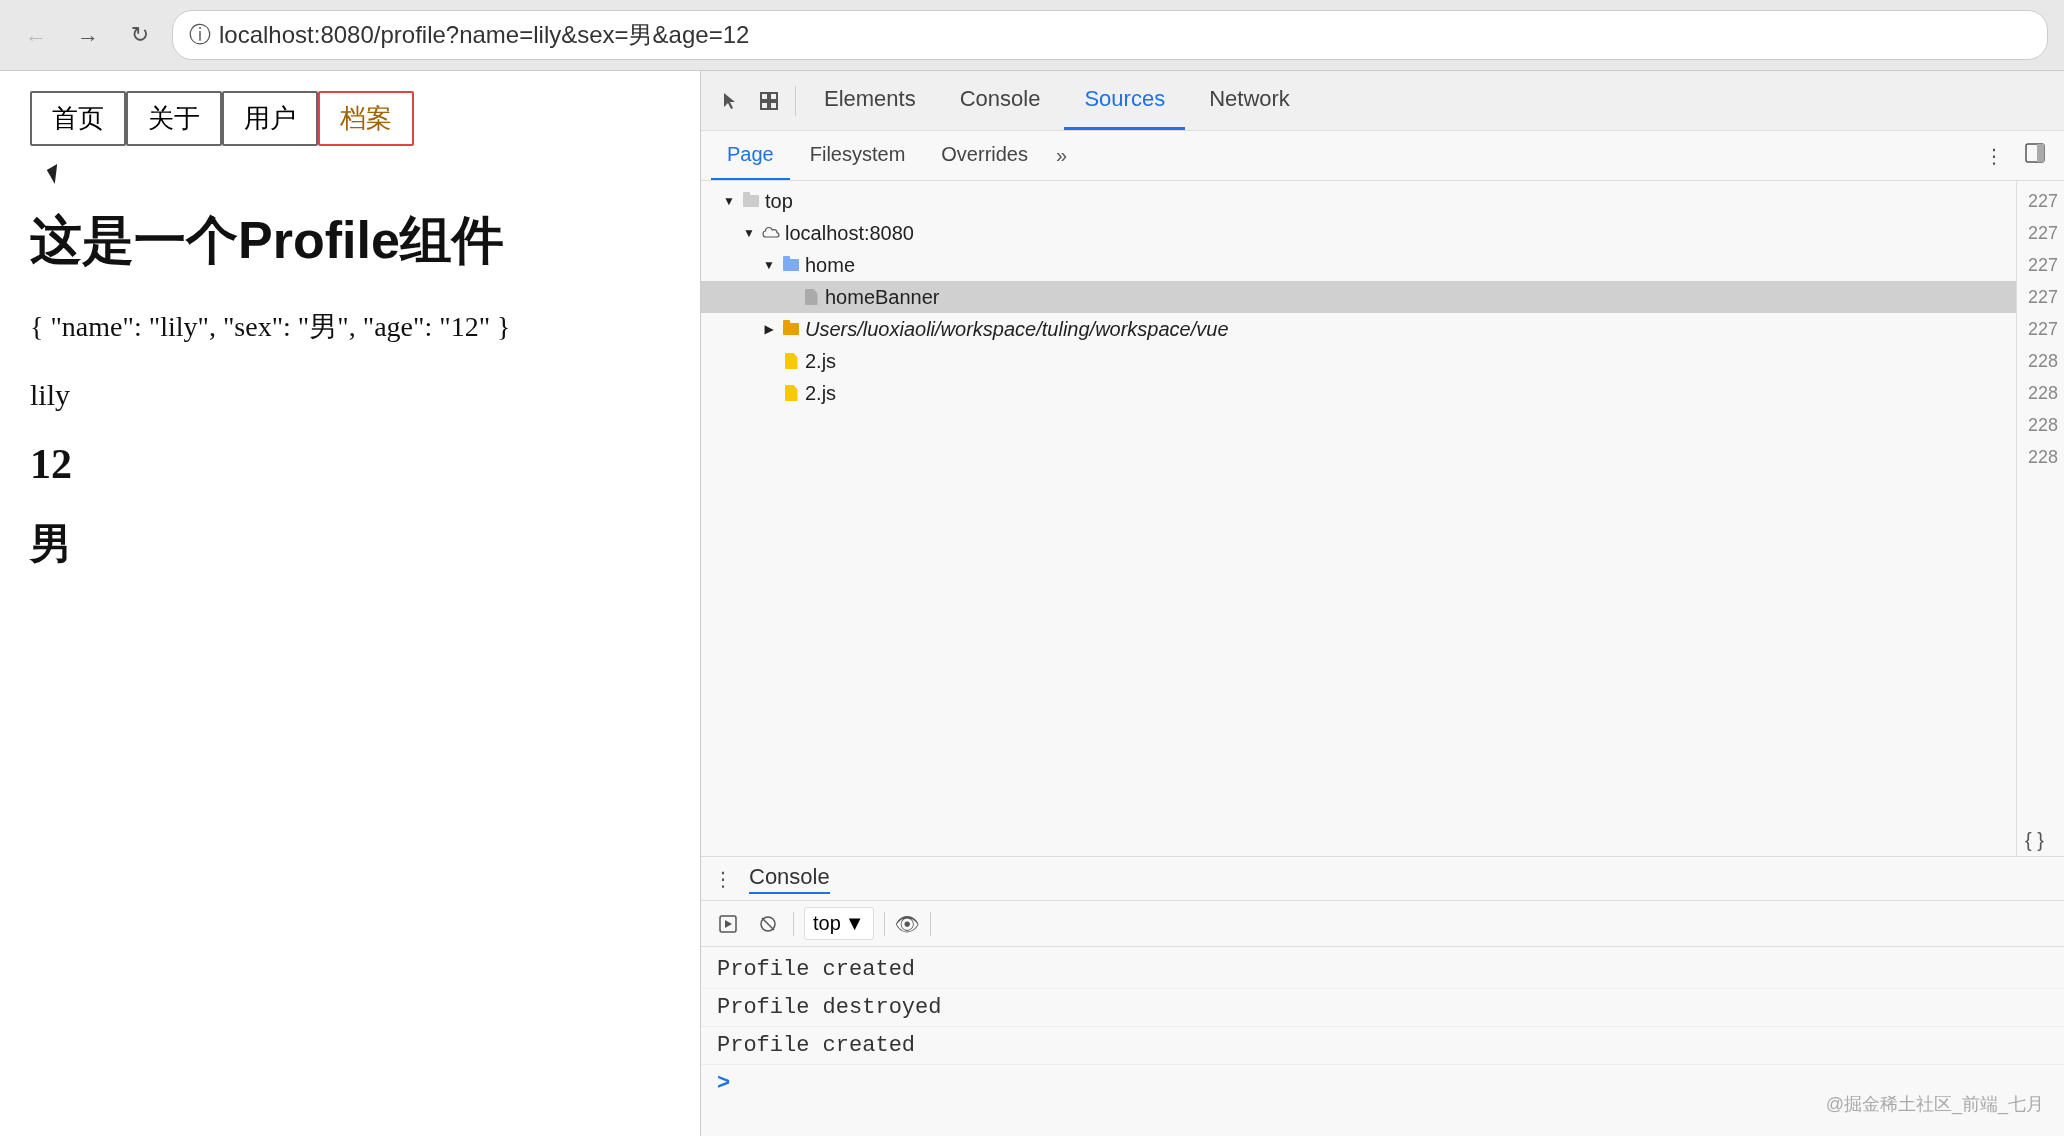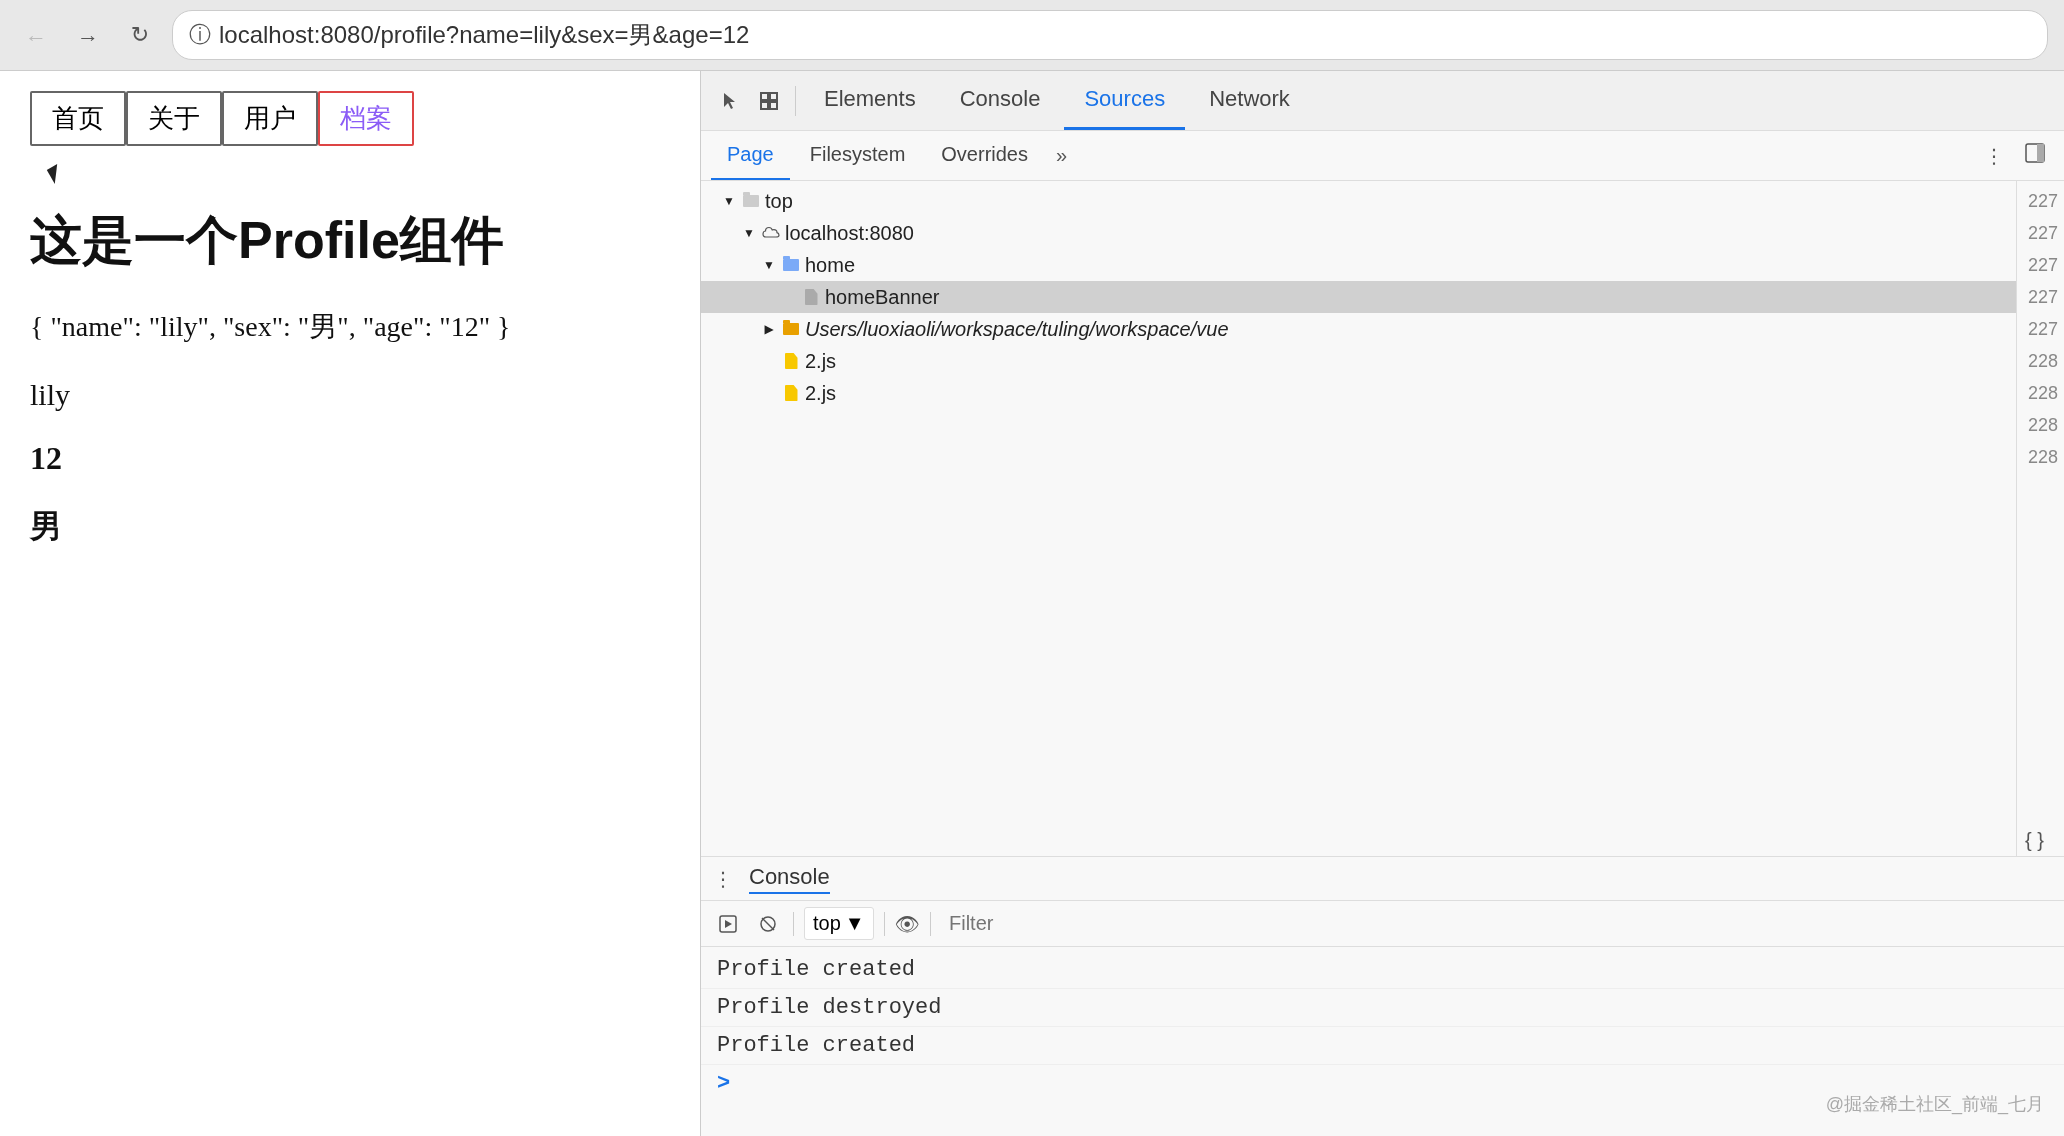--- a/index.html
+++ b/index.html
@@ -85,21 +85,21 @@
       border: 2px solid #666;
       background: white;
       padding: 8px 20px;
       font-size: 26px;
       cursor: pointer;
       border-radius: 2px;
       font-family: inherit;
     }
 
     .nav-link-btn.active {
-      color: #8b5cf6;
+      color: #a16207;
       border-color: #d44;
       font-family: Liberation Serif, serif;
     }
 
     .page-heading {
       font-size: 52px;
       font-weight: bold;
       margin-bottom: 30px;
       color: #111;
     }
@@ -114,21 +114,21 @@
 
     .data-value {
       font-size: 30px;
       font-family: Georgia, serif;
       margin-bottom: 28px;
       color: #111;
     }
 
     .data-value.bold-label {
       font-weight: bold;
-      font-size: 32px;
+      font-size: 42px;
     }
 
     
     .devtools {
       flex: 1;
       background: #f8f8f8;
       border-left: 1px solid #ccc;
       display: flex;
       flex-direction: column;
       overflow: hidden;
@@ -612,21 +612,20 @@
             </svg>
         </div>
         <div style="width:1px;height:24px;background:#ccc;"></div>
         <div class="console-context-selector">
           <span>top</span>
           <span>▼</span>
         </div>
         <div style="width:1px;height:24px;background:#ccc;"></div>
         <span class="console-eye">👁</span>
         <div style="width:1px;height:24px;background:#ccc;"></div>
-        <input class="console-filter" type="text" placeholder="Filter" style="">
       </div>
       <div class="console-content">
         <div class="console-log">Profile created</div>
         <div class="console-log">Profile destroyed</div>
         <div class="console-log">Profile created</div>
         <div class="console-input-row">
           <span class="console-prompt">&gt;</span>
         </div>
       </div>
     </div>

